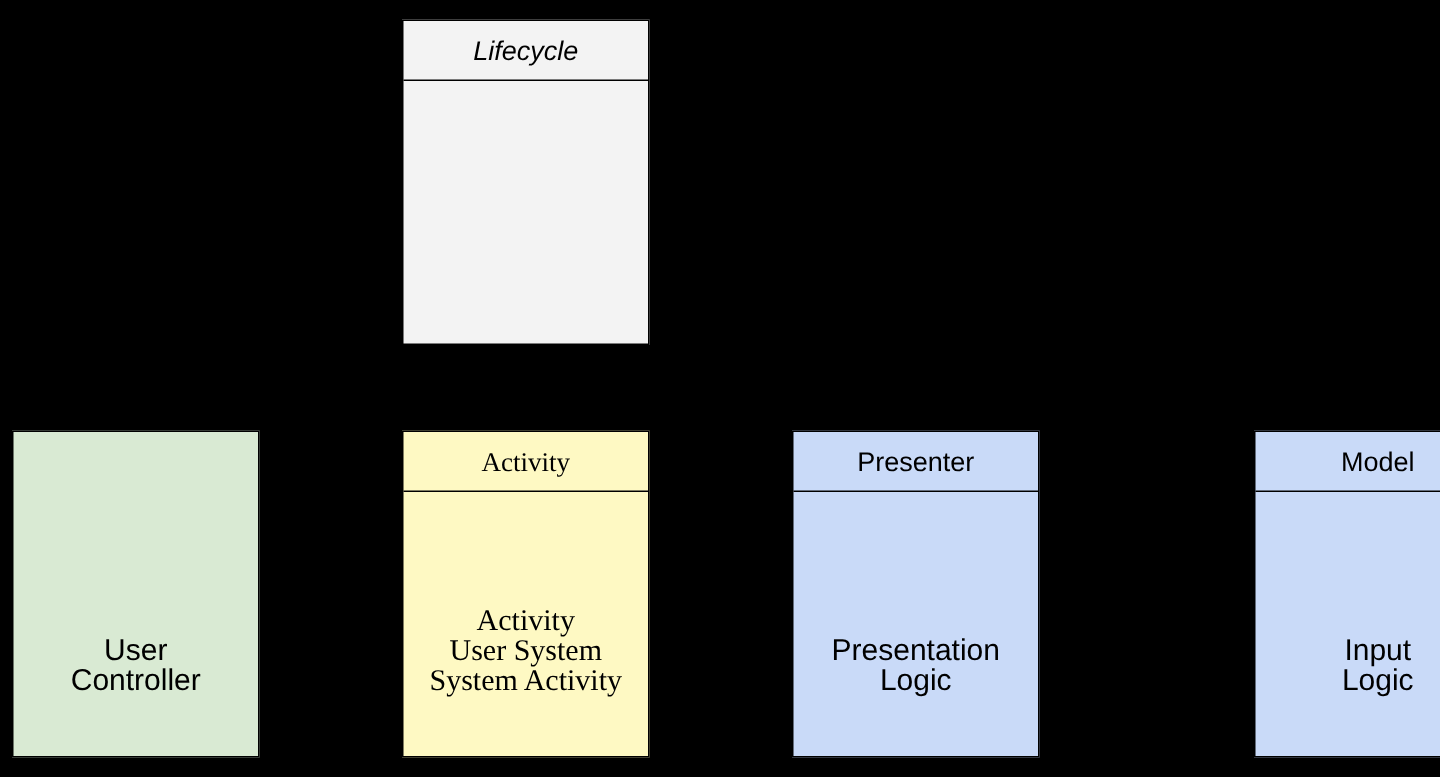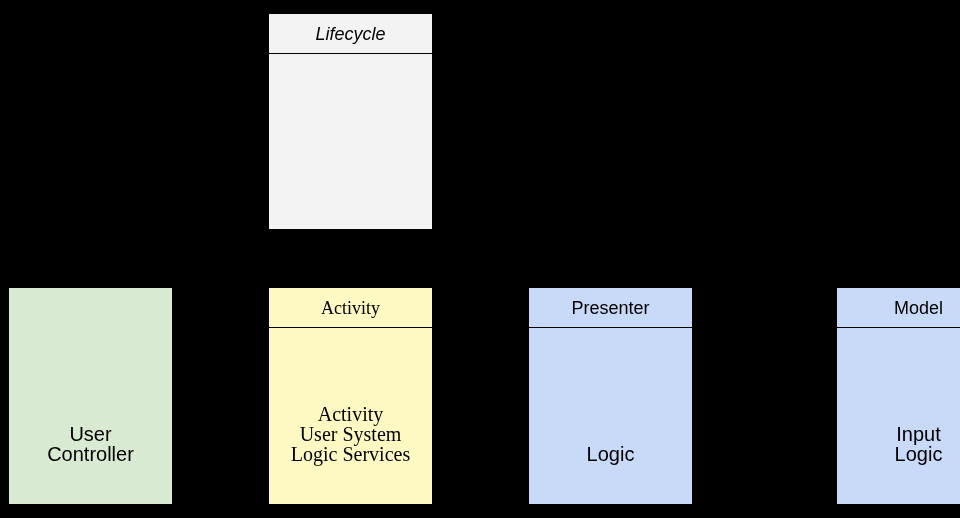--- a/index.html
+++ b/index.html
@@ -77,27 +77,28 @@
       <div class="body-line">User</div>
       <div class="body-line">Controller</div>
     </div>
   </div>
 
   <div class="box box-activity" style="background-color: #fef9c3; font-family: Liberation Serif, serif;">
     <div class="box-title">Activity</div>
     <div class="box-body">
       <div class="body-line">Activity</div>
       <div class="body-line">User System</div>
-      <div class="body-line">Logic Services</div>
+      <div class="body-line">System Activity</div>
     </div>
   </div>
 
   <div class="box box-presenter" style="background-color: rgb(201, 218, 248);">
     <div class="box-title">Presenter</div>
     <div class="box-body">
+      <div class="body-line">Presentation</div>
       <div class="body-line">Logic</div>
     </div>
   </div>
 
   <div class="box box-model" style="background-color: rgb(201, 218, 248);">
     <div class="box-title">Model</div>
     <div class="box-body">
       <div class="body-line">Input</div>
       <div class="body-line">Logic</div>
     </div>

